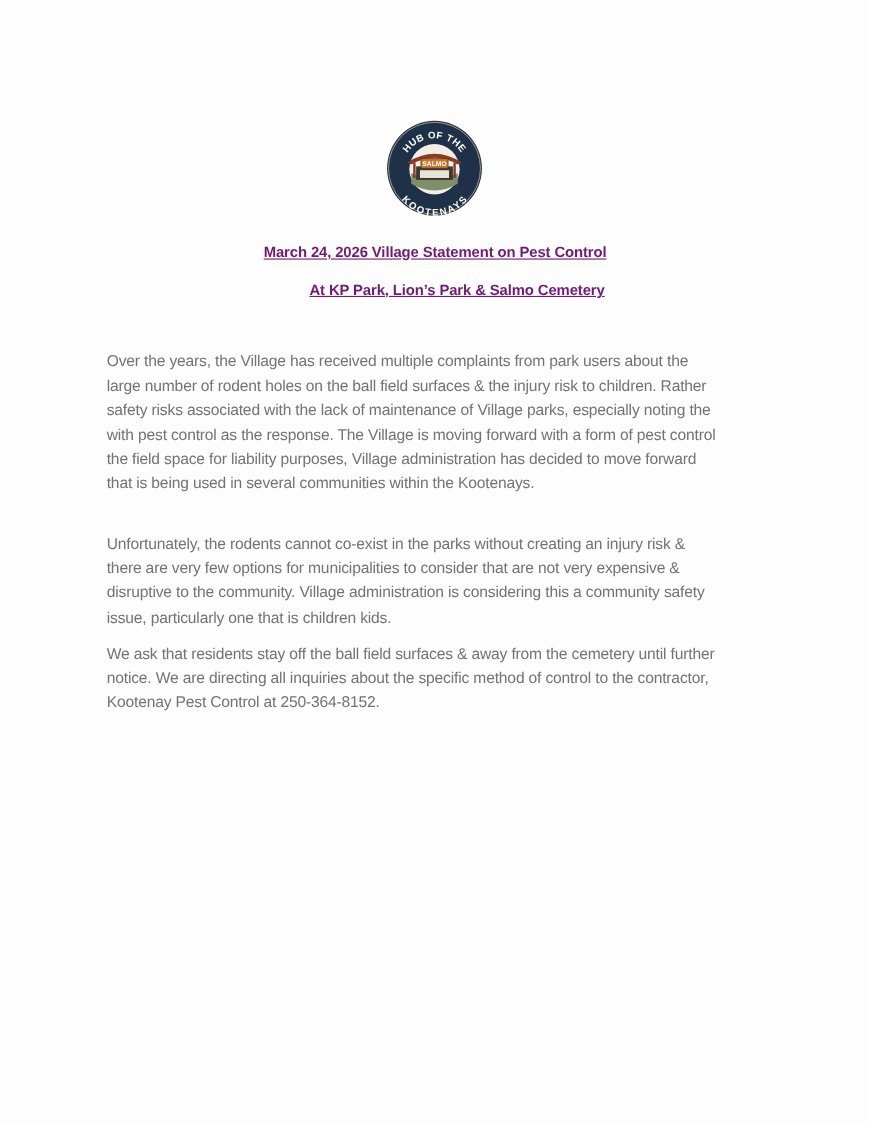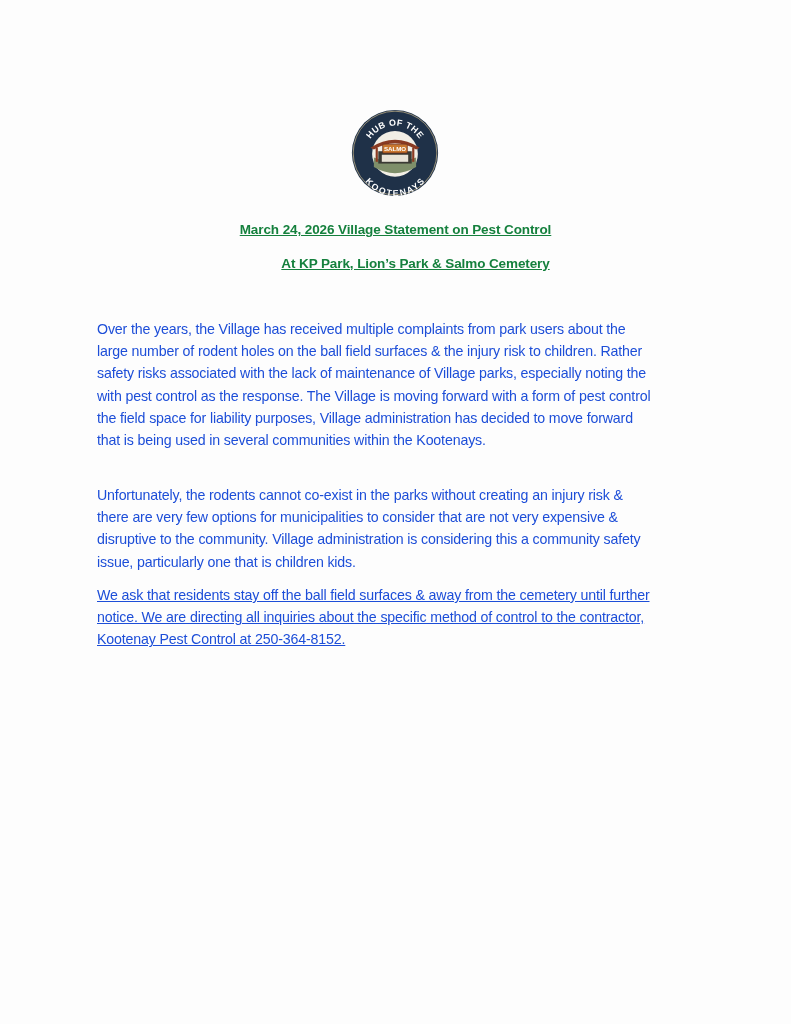--- a/index.html
+++ b/index.html
@@ -4,33 +4,33 @@
 <style>
   html, body { margin: 0; padding: 0; }
   body {
     width: 791px; height: 1024px; background: #ffffff; position: relative; overflow: hidden;
     font-family: "Liberation Sans", "DejaVu Sans", sans-serif; color: #2b2b2b;
   }
   .page { position: absolute; inset: 0; background: #fdfdfd; }
   .logo { position: absolute; left: 351px; top: 109px; width: 88px; height: 88px; }
   .title {
     position: absolute; left: 0; width: 791px; text-align: center;
-    font-weight: bold; font-size: 13.5px; text-decoration: underline; color: #15803d;
+    font-weight: bold; font-size: 13.5px; text-decoration: underline; color: #701a75;
     letter-spacing: -0.1px;
   }
   .t1 { top: 222px; }
   .t2 { top: 256px; margin-left: 20px; }
   .para {
     position: absolute; left: 97px; width: 620px;
-    font-size: 14.2px; line-height: 22.2px; color: #1d4ed8; letter-spacing: -0.15px;
+    font-size: 14.2px; line-height: 22.2px; color: #737373; letter-spacing: -0.15px;
   }
   .para .ln { display: block; white-space: nowrap; }
   .p1 { top: 318px; }
   .p2 { top: 484px; }
-  .p3 { top: 584px; text-decoration: underline; }
+  .p3 { top: 584px; }
 </style>
 </head>
 <body>
 
 <div class="page">
 
   <svg class="logo" viewBox="0 0 100 100">
     <defs>
       <path id="arcTop" d="M 17 52 A 33 33 0 0 1 83 52"></path>
       <path id="arcBot" d="M 14 56 A 36 36 0 0 0 86 56"></path>

